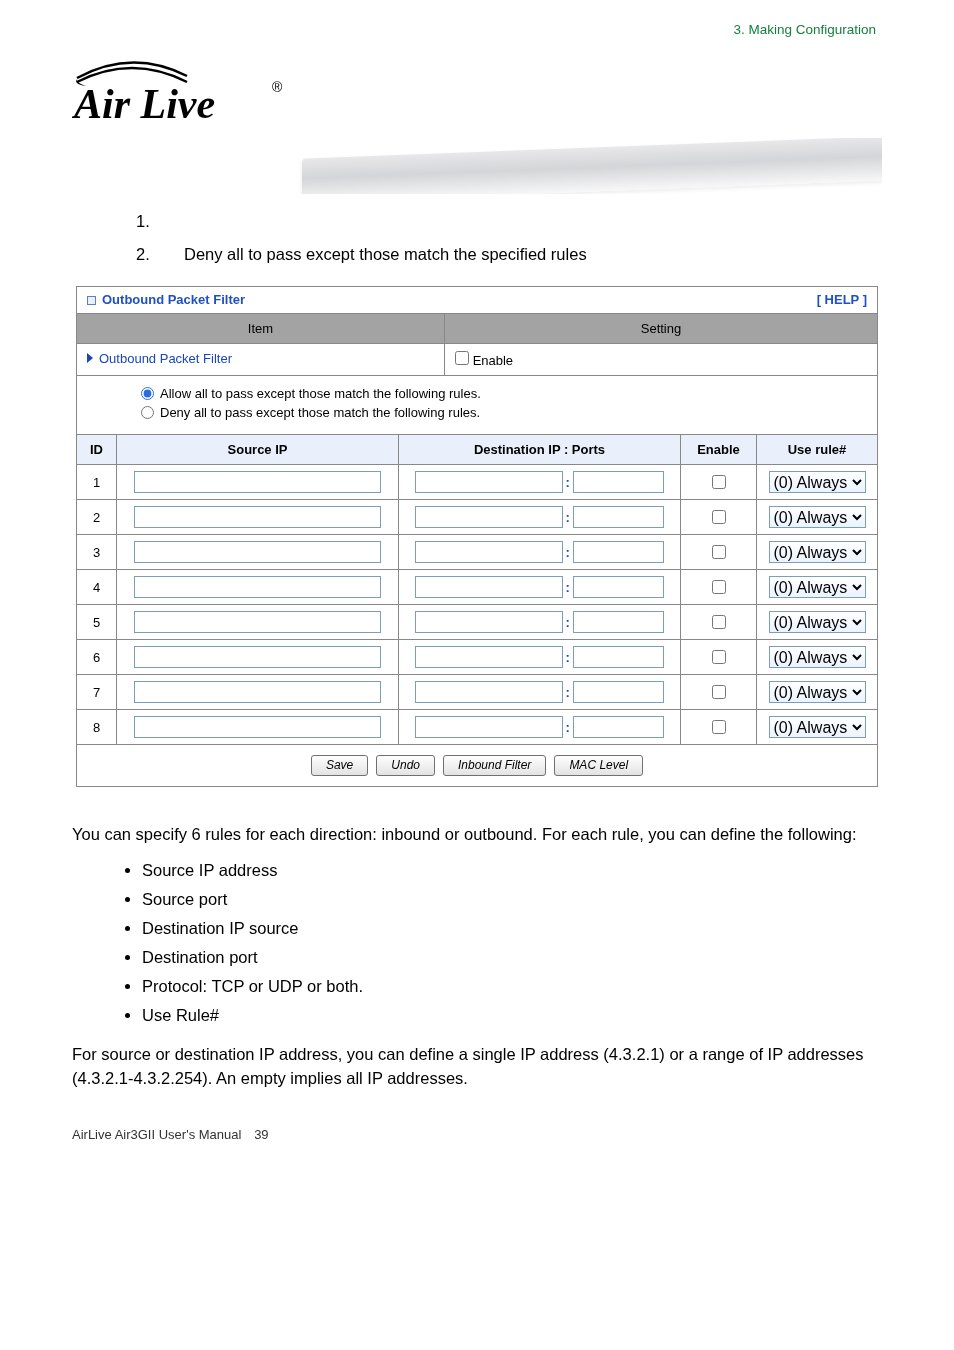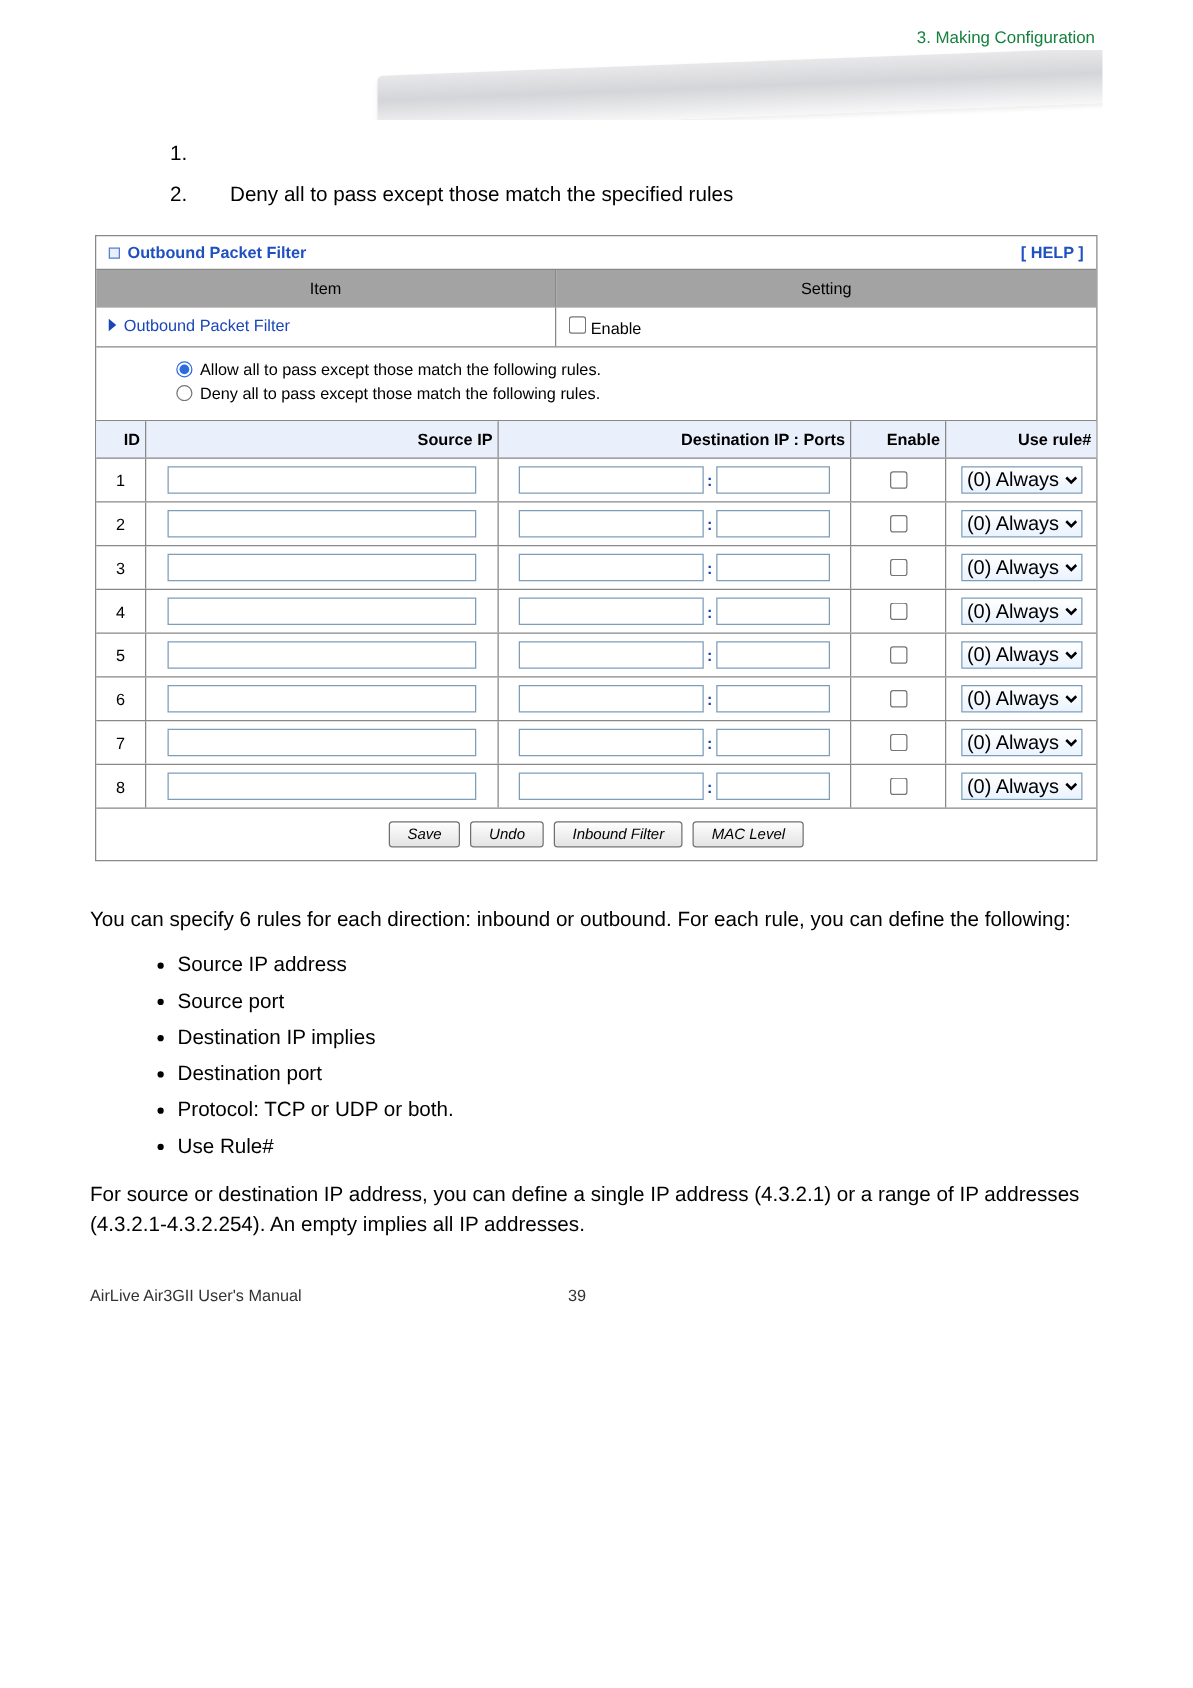--- a/index.html
+++ b/index.html
@@ -74,21 +74,21 @@
   .th { background: #a3a3a3; font-weight: normal; text-align: center; }
   .hrow .cell:first-child { flex: 1 1 46%; border-right: 1px solid #888; }
   .hrow .cell:last-child  { flex: 1 1 54%; }
   .opf-row .left { flex: 1 1 46%; border-right: 1px solid #888; color: #1a46b8; }
   .opf-row .left .tri { display:inline-block; width:0; height:0; border-top:5px solid transparent; border-bottom:5px solid transparent; border-left:6px solid #1a46b8; margin-right:6px; vertical-align:0; }
   .opf-row .right { flex: 1 1 54%; display:flex; align-items:center; }
   .modes { padding: 10px 12px 10px 64px; border-bottom: 1px solid #888; }
   .modes label { display: block; margin-bottom: 4px; }
 
   .thead { display:flex; background:#eaf0fb; border-bottom:1px solid #888; }
-  .thead .c { padding:7px 4px; font-weight:bold; text-align:right; border-right:1px solid #888; }
+  .thead .c { padding:7px 4px; font-weight:bold; text-align:center; border-right:1px solid #888; }
   .thead .c:last-child { border-right:none; }
   .c-id   { flex: 0 0 40px; }
   .c-src  { flex: 1 1 250px; }
   .c-dst  { flex: 1 1 250px; }
   .c-en   { flex: 0 0 76px; }
   .c-rule { flex: 0 0 120px; }
 
   .trow { display:flex; border-bottom:1px solid #888; }
   .trow:last-of-type { border-bottom: none; }
   .trow .c { padding:6px 6px; border-right:1px solid #888; display:flex; align-items:center; justify-content:center; overflow:hidden; }
@@ -120,30 +120,38 @@
     border: 1px solid #707070;
     background: linear-gradient(#fefefe,#e3e3e3);
     border-radius: 3px;
     cursor: pointer;
     font-style: italic;
   }
 
   p.body { font-size:16.5px; line-height:1.45; margin: 0 0 14px 0; }
   ul.bullets { list-style: disc; margin: 0 0 18px 70px; font-size:16.5px; }
   ul.bullets li { margin-bottom: 10px; }
-  .footer { display:flex; justify-content:space-between; font-size:13px; color:#333; margin-top: 36px; }
+  .footer { display:flex; justify-content:flex-start; font-size:13px; color:#333; margin-top: 36px; }
   .footer .pgnum { width: 40px; text-align:center; }
   .footer .spacer { width: 200px; }
 </style>
 </head>
 <body>
 
 <div class="page">
   <div class="top-right">3.  Making  Configuration</div>
 
+  <div class="logo-wrap">
+    <svg class="logo-svg" width="220" height="70" viewBox="0 0 220 70">
+      <path d="M5 20 Q60 -10 115 18 M5 24 Q60 -4 115 24" stroke="#000" stroke-width="2.5" fill="none"></path>
+      <path d="M6 20 Q0 26 14 28 Q2 24 6 20 Z" fill="#000"></path>
+      <text x="2" y="60" font-family="Georgia,serif" font-style="italic" font-weight="bold" font-size="42">Air Live</text>
+      <text x="200" y="34" font-size="14">®</text>
+    </svg>
+  </div>
 
   <div class="swoosh">
       <div class="band"></div>
     </div>
 
   <ol class="steps">
     <li>
         <span class="num">1.</span>
       </li>
     <li>
@@ -324,21 +332,21 @@
       <button>Undo</button>
       <button>Inbound Filter</button>
       <button>MAC Level</button>
     </div>
   </div>
 
   <p class="body">You can specify 6 rules for each direction: inbound or outbound. For each rule, you can define the following:</p>
   <ul class="bullets">
     <li>Source IP address</li>
     <li>Source port</li>
-    <li>Destination IP implies</li>
+    <li>Destination IP source</li>
     <li>Destination port</li>
     <li>Protocol: TCP or UDP or both.</li>
     <li>Use Rule#</li>
   </ul>
   <p class="body">For source or destination IP address, you can define a single IP address (4.3.2.1) or a range of IP addresses (4.3.2.1-4.3.2.254). An empty implies all IP addresses.</p>
 
   <div class="footer">
     <span>AirLive Air3GII User's Manual</span>
     <span class="pgnum">39</span>
     <span class="spacer"></span>

